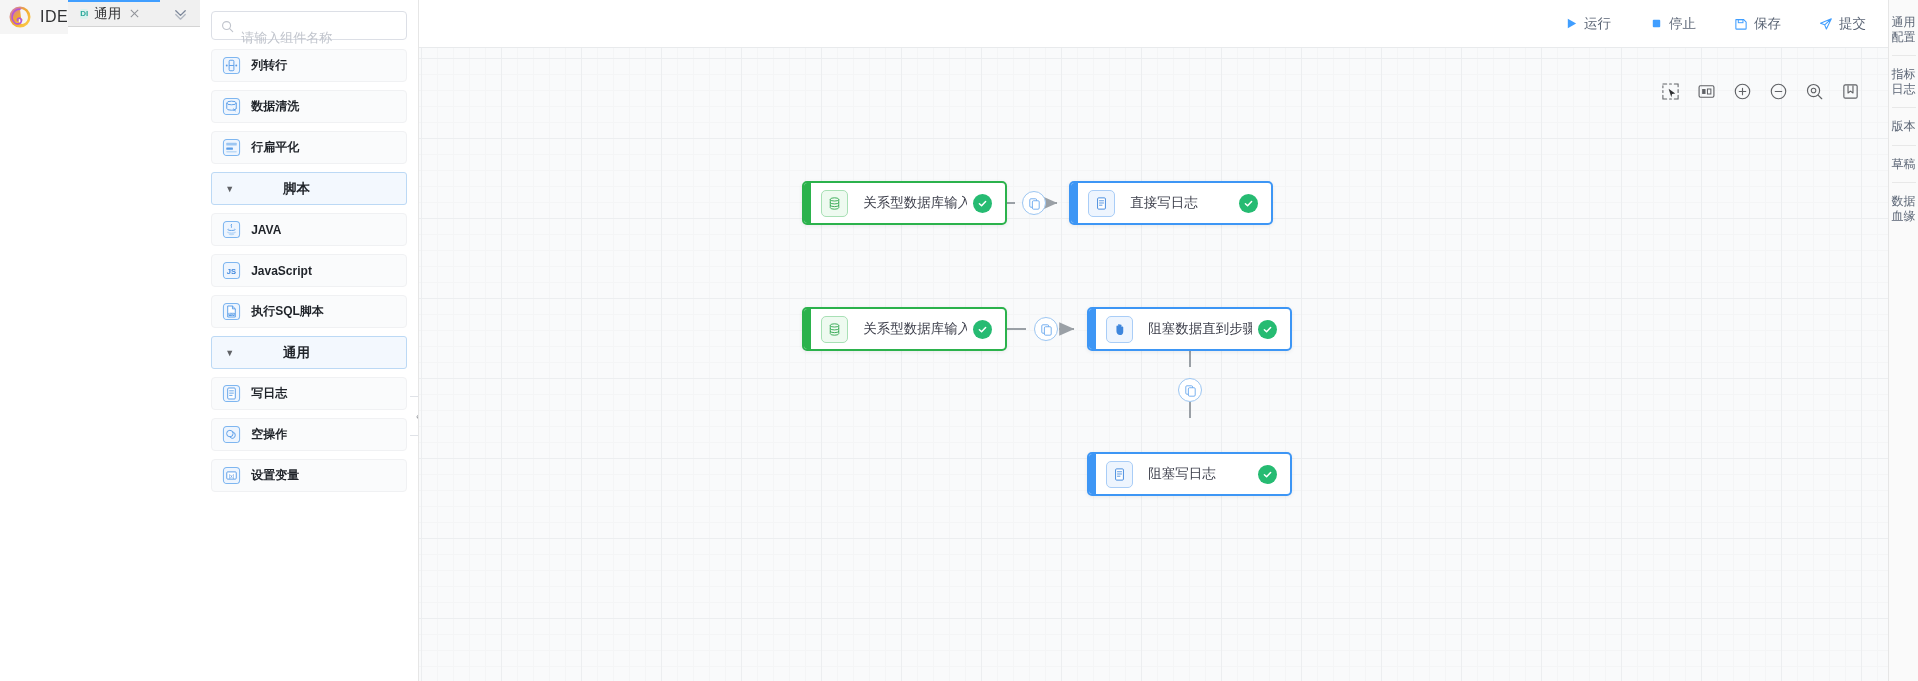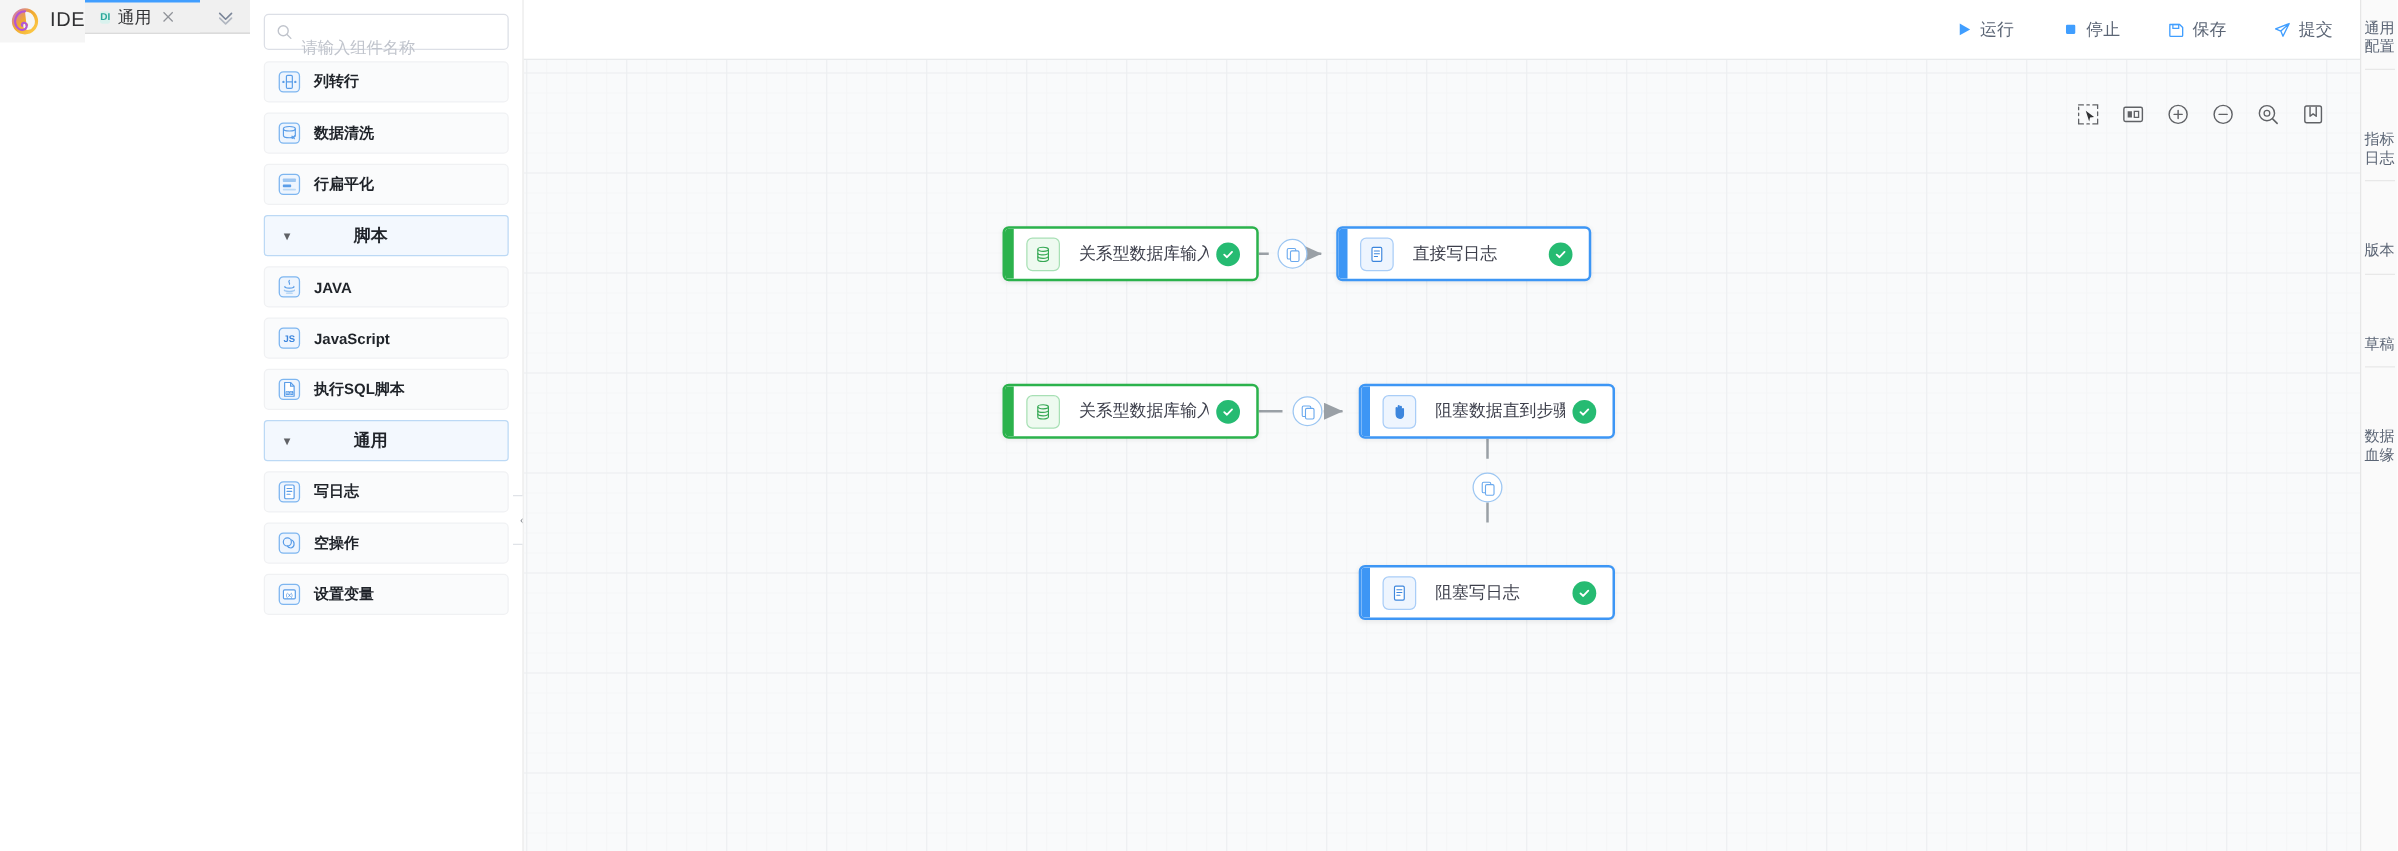--- a/index.html
+++ b/index.html
@@ -146,21 +146,21 @@
   .edge-svg { position: absolute; left: 0; top: 0; width: 100%; height: 100%; pointer-events: none; }
   .edge-chip {
     position: absolute; width: 24px; height: 24px; border-radius: 50%;
     background: #fff; border: 1.5px solid #9cc6f2;
     display: flex; align-items: center; justify-content: center; z-index: 5;
   }
 
   
   .right-rail {
     width: 30px; flex: 0 0 30px; background: #fafafa; border-left: 1px solid #e6e6e6;
-    display: flex; flex-direction: column; align-items: center; padding-top: 4px; gap: 37px;
+    display: flex; flex-direction: column; align-items: center; padding-top: 4px;
   }
   .rail-item {
     width: 24px; font-size: 12px; color: #5b6575; line-height: 14.5px;
     text-align: center; padding: 11px 0 11px 0; cursor: pointer;
     border-bottom: 1px solid #e8e8e8; word-break: break-all;
   }
   .rail-item:last-child { border-bottom: 0; }
 </style>
 </head>
 <body>

